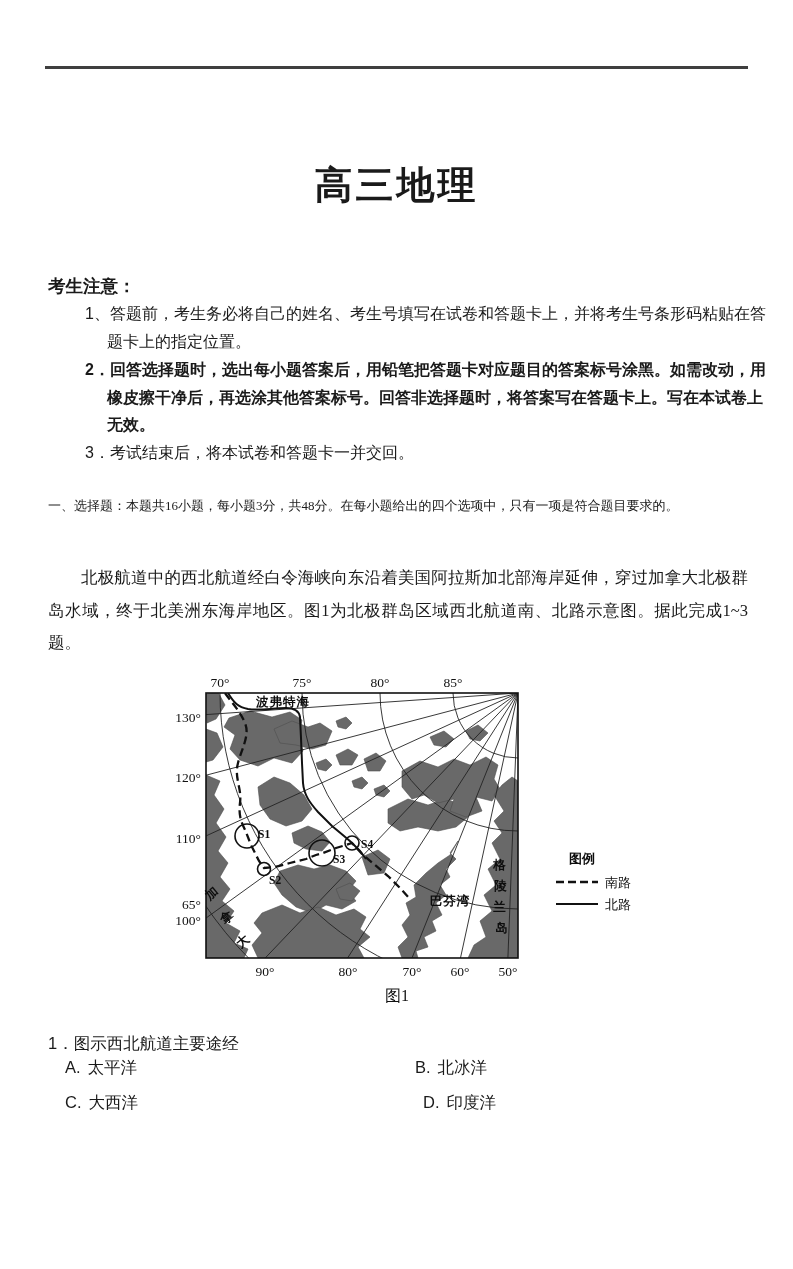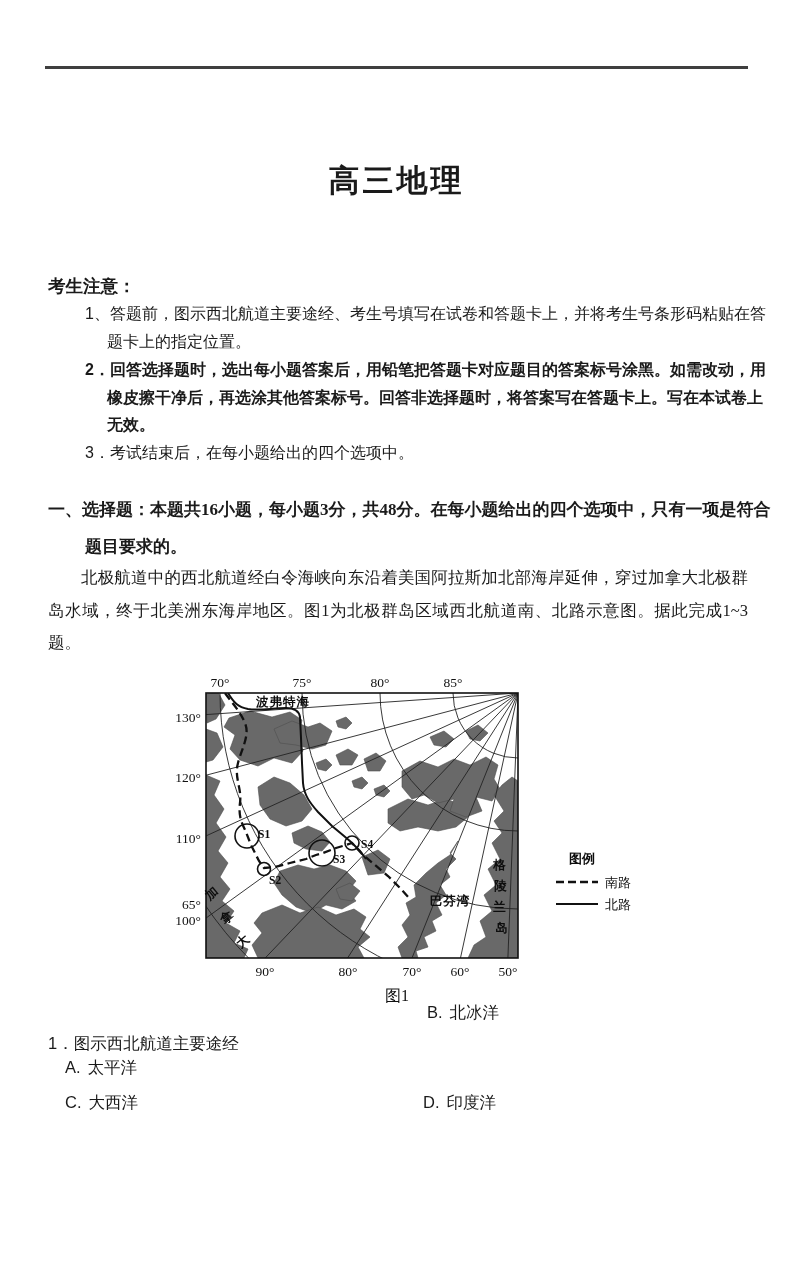--- a/index.html
+++ b/index.html
@@ -3,34 +3,34 @@
 <meta charset="utf-8">
 <style>
   html,body{margin:0;padding:0;}
   body{
     width:793px;height:1269px;position:relative;background:#ffffff;
     font-family:"Liberation Serif","DejaVu Serif",serif;color:#1a1a1a;
     overflow:hidden;
   }
   .abs{position:absolute;}
   .rule{left:45px;top:66px;width:703px;height:3px;background:#3f3f3f;}
-  .title{left:0;top:160px;width:793px;text-align:center;font-size:31px;font-weight:700;letter-spacing:3px;}
+  .title{left:0;top:160px;width:793px;text-align:center;font-size:38px;font-weight:700;letter-spacing:3px;}
   .notice-heading{left:48px;top:274px;font-size:17.5px;font-weight:700;}
   .notice-item{left:85px;width:662px;font-size:16px;line-height:27.5px;padding-left:22px;text-indent:-22px;}
   .item1{top:300px;}
   .item2{top:356px;font-weight:bold;}
   .item3{top:439px;}
   .marker{font-family:"Liberation Sans","DejaVu Sans",sans-serif;}
-  .section-heading{left:48px;top:491px;width:702px;font-size:17px;font-weight:700;line-height:37px;padding-left:37px;text-indent:-37px;}
+  .section-heading{left:48px;top:491px;width:702px;font-size:13px;font-weight:400;line-height:30px;padding-left:37px;text-indent:-37px;}
   .passage{left:48px;top:562px;width:700px;font-size:16.5px;line-height:32.5px;text-indent:33px;text-align:justify;}
   .figure{left:150px;top:663px;width:500px;height:348px;}
   .question-stem{left:48px;top:1022px;font-size:16.5px;margin-top:11px;}
   .option{font-size:16.5px;}
   .optA{left:65px;top:1057px;text-align:center;}
-  .optB{left:415px;top:1002px;margin-left:12px;}
+  .optB{left:415px;top:1057px;}
   .optC{left:65px;top:1092px;}
   .optD{left:415px;top:1092px;margin-left:8px;}
   .option .marker{margin-right:7px;}
   
   .land{fill:#696969;stroke:#4f4f4f;stroke-width:0.6;}
   .grid{stroke:#222222;stroke-width:0.9;fill:none;}
   .frame{fill:none;stroke:#111111;stroke-width:1.6;}
   .route-south{fill:none;stroke:#111111;stroke-width:2.3;stroke-dasharray:8 4.5;}
   .route-north{fill:none;stroke:#111111;stroke-width:2;}
   .spot{fill:none;stroke:#111111;stroke-width:1.6;}
@@ -42,25 +42,25 @@
 </style>
 </head>
 <body>
 
 <div class="abs rule"></div>
 
 <div class="abs title">高三地理</div>
 
 <div class="abs notice-heading">考生注意：</div>
 
-<div class="abs notice-item item1"><span class="marker">1、</span><span>答题前，图示西北航道主要途经、考生号填写在试卷和答题卡上，并将考生号条形码粘贴在答题卡上的指定位置。</span></div>
+<div class="abs notice-item item1"><span class="marker">1、</span><span>答题前，考生务必将自己的姓名、考生号填写在试卷和答题卡上，并将考生号条形码粘贴在答题卡上的指定位置。</span></div>
 
 <div class="abs notice-item item2"><span class="marker">2．</span><span>回答选择题时，选出每小题答案后，用铅笔把答题卡对应题目的答案标号涂黑。如需改动，用橡皮擦干净后，再选涂其他答案标号。回答非选择题时，将答案写在答题卡上。写在本试卷上无效。</span></div>
 
-<div class="abs notice-item item3"><span class="marker">3．</span><span>考试结束后，在每小题给出的四个选项中。</span></div>
+<div class="abs notice-item item3"><span class="marker">3．</span><span>考试结束后，将本试卷和答题卡一并交回。</span></div>
 
 <div class="abs section-heading">一、选择题：本题共16小题，每小题3分，共48分。在每小题给出的四个选项中，只有一项是符合题目要求的。</div>
 
 <div class="abs passage">北极航道中的西北航道经白令海峡向东沿着美国阿拉斯加北部海岸延伸，穿过加拿大北极群岛水域，终于北美洲东海岸地区。图1为北极群岛区域西北航道南、北路示意图。据此完成1~3题。</div>
 
 <svg class="abs figure" viewBox="0 0 500 348" width="500" height="348">
   <defs>
     <clipPath id="mapclip">
         <rect x="56" y="30" width="312" height="265"></rect>
       </clipPath>

